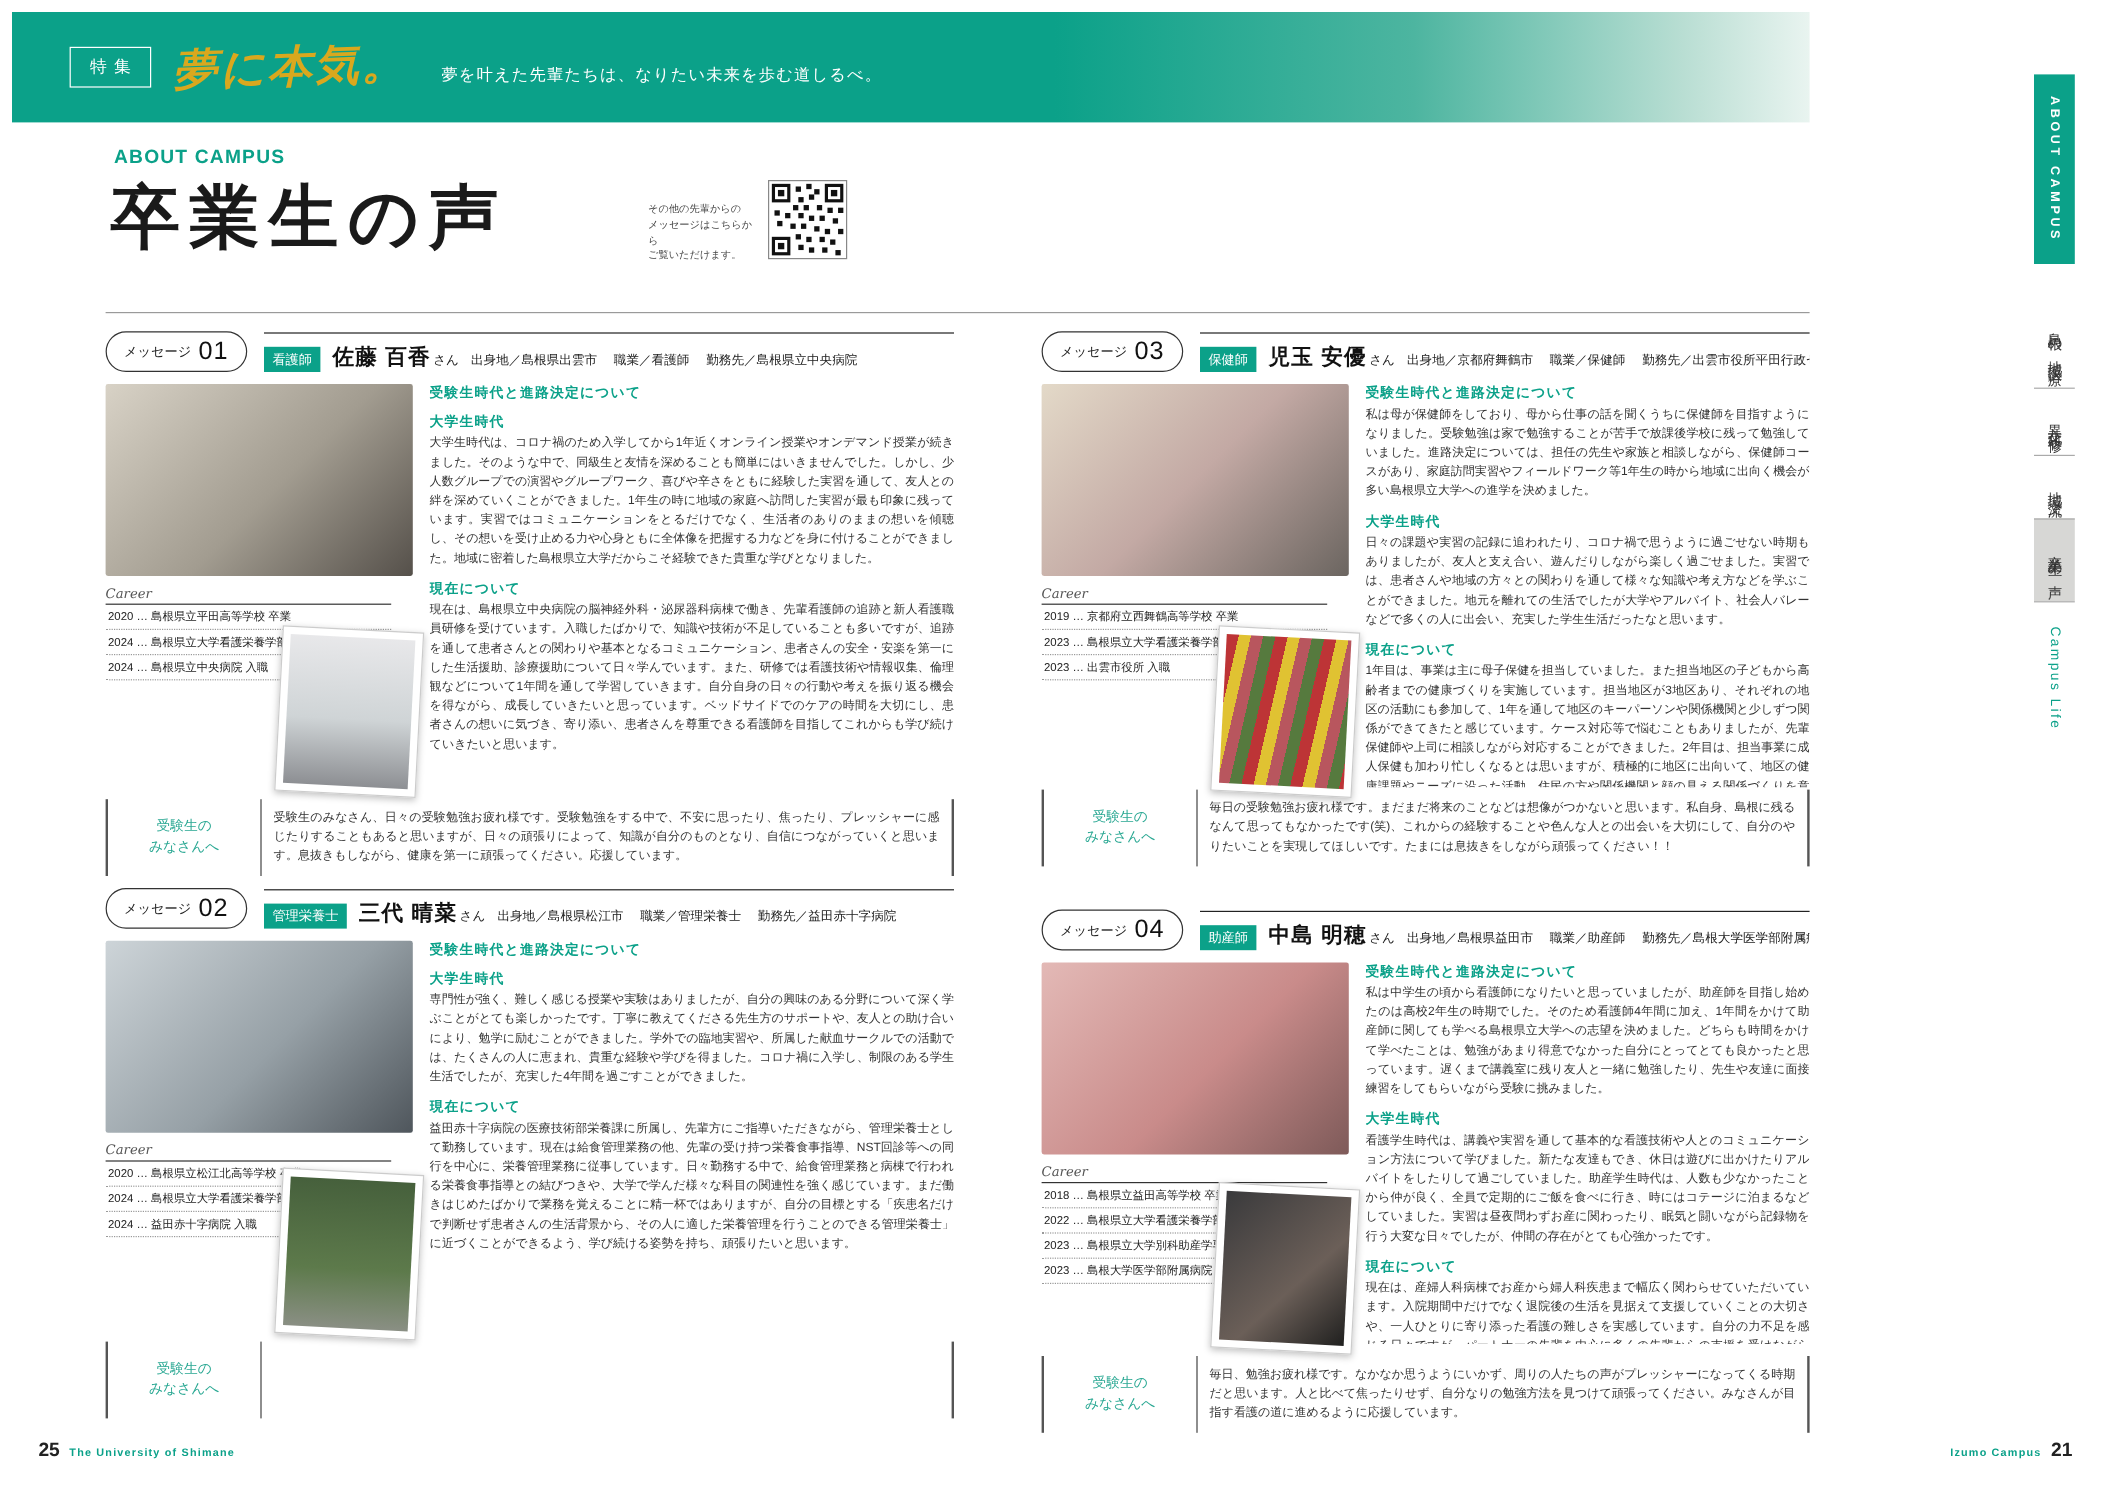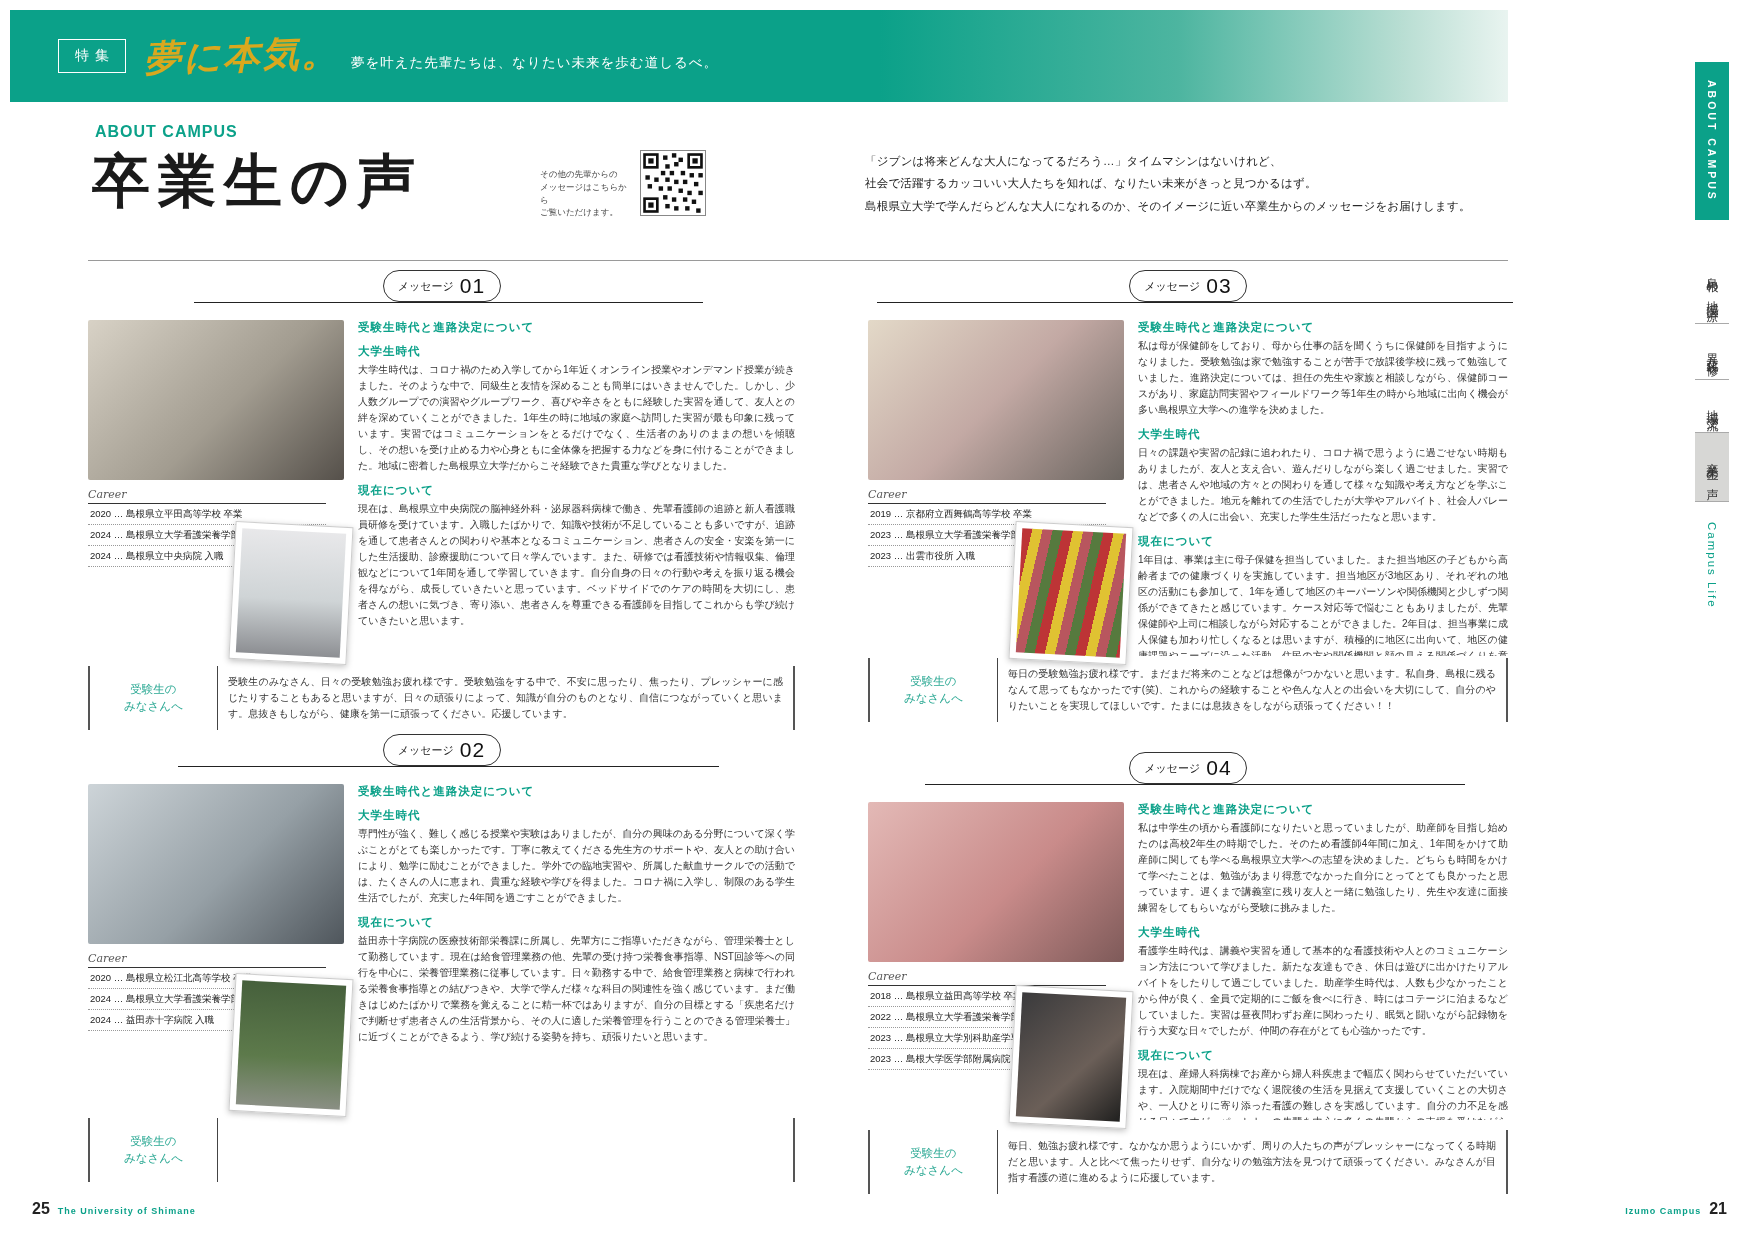--- a/index.html
+++ b/index.html
@@ -7,40 +7,40 @@
   .sheet { position:relative; width:1753px; height:1240px; background:#fff; overflow:hidden; }
 
   
   .banner { position:absolute; left:10px; top:10px; width:1498px; height:92px;
     background:linear-gradient(90deg,#0ba189 0%,#0ba189 58%,#4db5a0 78%,#b9ded3 93%,#e9f4f0 100%);
     display:flex; align-items:center; }
   .feature-tag { margin-left:48px; border:1px solid #fff; color:#fff; font-size:14px; letter-spacing:6px;
     padding:7px 10px 7px 16px; }
   .slogan { font-family:"DejaVu Serif","Liberation Serif",serif; font-style:italic; font-weight:bold;
     color:#d9a81e; font-size:37px; margin-left:18px; letter-spacing:2px; transform:rotate(-2deg); }
-  .banner-sub { color:#fff; font-size:13.5px; margin-left:11px; margin-top:14px; letter-spacing:1px; }
+  .banner-sub { color:#fff; font-size:13.5px; margin-left:28px; margin-top:14px; letter-spacing:1px; }
 
   
   .kicker { position:absolute; left:95px; top:123px; color:#0ba189; font-weight:bold; font-size:16px; letter-spacing:1px; }
   .page-title { position:absolute; left:92px; top:143px; font-family:"DejaVu Serif","Liberation Serif",serif;
     font-size:58px; font-weight:600; letter-spacing:8px; color:#1a1a1a; }
   .qr-caption { position:absolute; left:540px; top:168px; width:95px; font-size:8.5px; color:#444;
     line-height:1.5; white-space:pre-line; text-align:left; }
   .qr { position:absolute; left:640px; top:150px; width:66px; height:66px; border:1px solid #888; background:#fff; }
   .intro { position:absolute; left:865px; top:150px; width:620px; font-size:11.5px; line-height:1.95;
     color:#222; white-space:pre-line; letter-spacing:.2px; }
   .head-divider { position:absolute; left:88px; top:260px; width:1420px; border-top:1px solid #9a9a9a; }
 
   
   .pagecol { position:absolute; top:270px; }
   .pagecol.left  { left:88px;  width:707px; }
   .pagecol.right { left:868px; width:640px; }
 
   .msg { position:absolute; left:0; right:0; }
-  .msg-head { display:flex; align-items:center; height:40px;flex-direction:column; }
+  .msg-head { display:flex; align-items:flex-end; height:40px; }
   .pill { width:118px; height:34px; border:1.5px solid #333; border-radius:17px;
     display:flex; align-items:center; justify-content:center; gap:6px; background:#fff; }
   .pill-label { font-size:11px; color:#222; }
   .pill-num { font-size:21px; color:#111; letter-spacing:1px; }
   .head-right { flex:1; margin-left:14px; border-top:1.5px solid #222; padding-top:7px;
     display:flex; align-items:baseline; flex-wrap:nowrap; white-space:nowrap; overflow:hidden; }
   .badge { background:#0ba189; color:#fff; font-size:11px; padding:3px 7px; margin-right:10px; flex:none; }
   .name { font-size:18px; font-weight:bold; color:#111; letter-spacing:1px; }
   .san { font-size:10.5px; color:#222; margin:0 10px 0 2px; }
   .info { font-size:10.5px; color:#222; margin-right:14px; }
@@ -159,23 +159,20 @@
         <rect class="qm" x="10" y="20" width="2" height="2"></rect>
         <rect class="qm" x="14" y="21" width="2" height="2"></rect>
       <rect class="qm" x="19" y="21" width="2" height="2"></rect>
         <rect class="qm" x="23" y="22" width="2" height="2"></rect>
         <rect class="qm" x="11" y="24" width="2" height="2"></rect>
       <rect class="qm" x="15" y="25" width="2" height="2"></rect>
         <rect class="qm" x="20" y="25" width="2" height="2"></rect>
         <rect class="qm" x="25" y="26" width="2" height="2"></rect>
     </svg>
   </div>
-  <div class="intro">「ジブンは将来どんな大人になってるだろう…」タイムマシンはないけれど、
-社会で活躍するカッコいい大人たちを知れば、なりたい未来がきっと見つかるはず。
-島根県立大学で学んだらどんな大人になれるのか、そのイメージに近い卒業生からのメッセージをお届けします。</div>
   <div class="head-divider"></div>
 
   <div class="pagecol left">
 
     <div class="msg msg1">
       <div class="msg-head">
         <div class="pill">
           <span class="pill-label">メッセージ</span>
           <span class="pill-num">01</span>
         </div>

